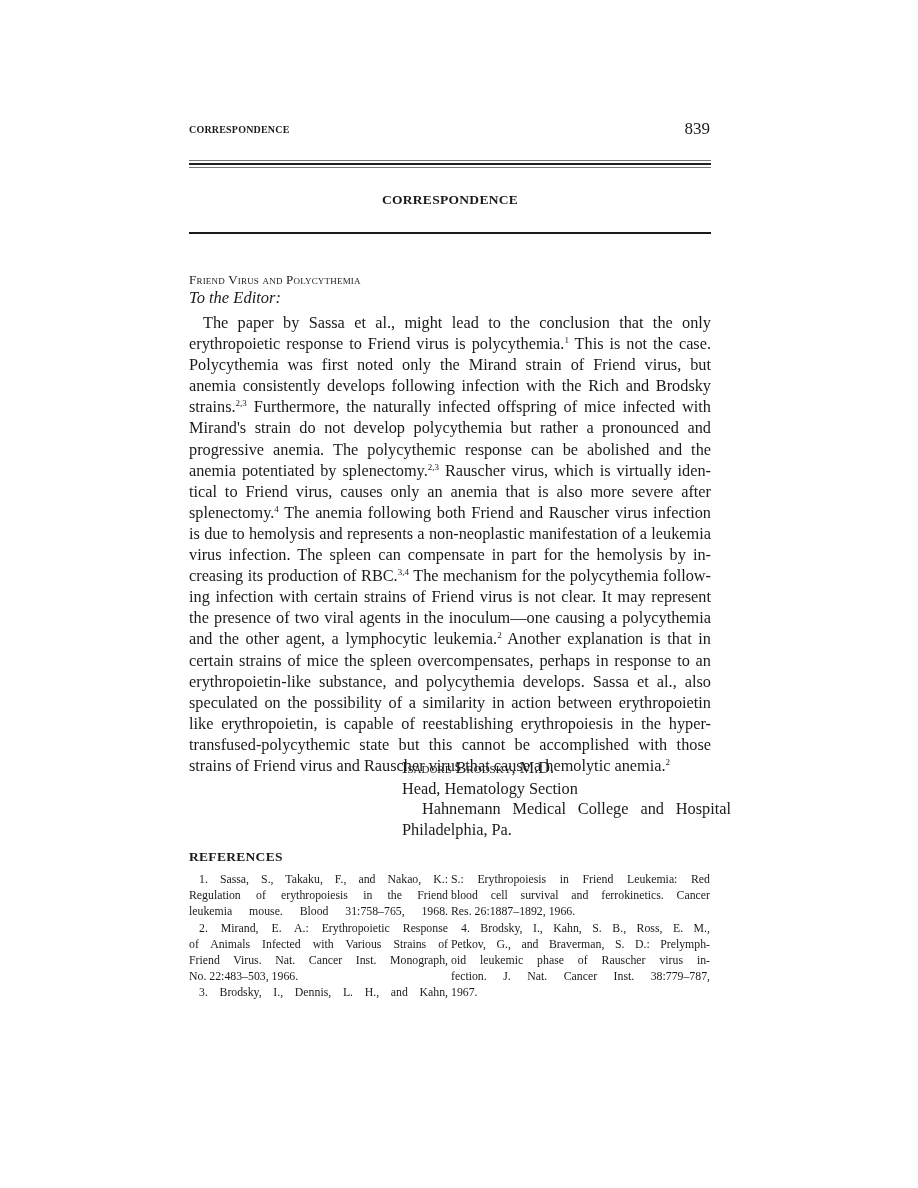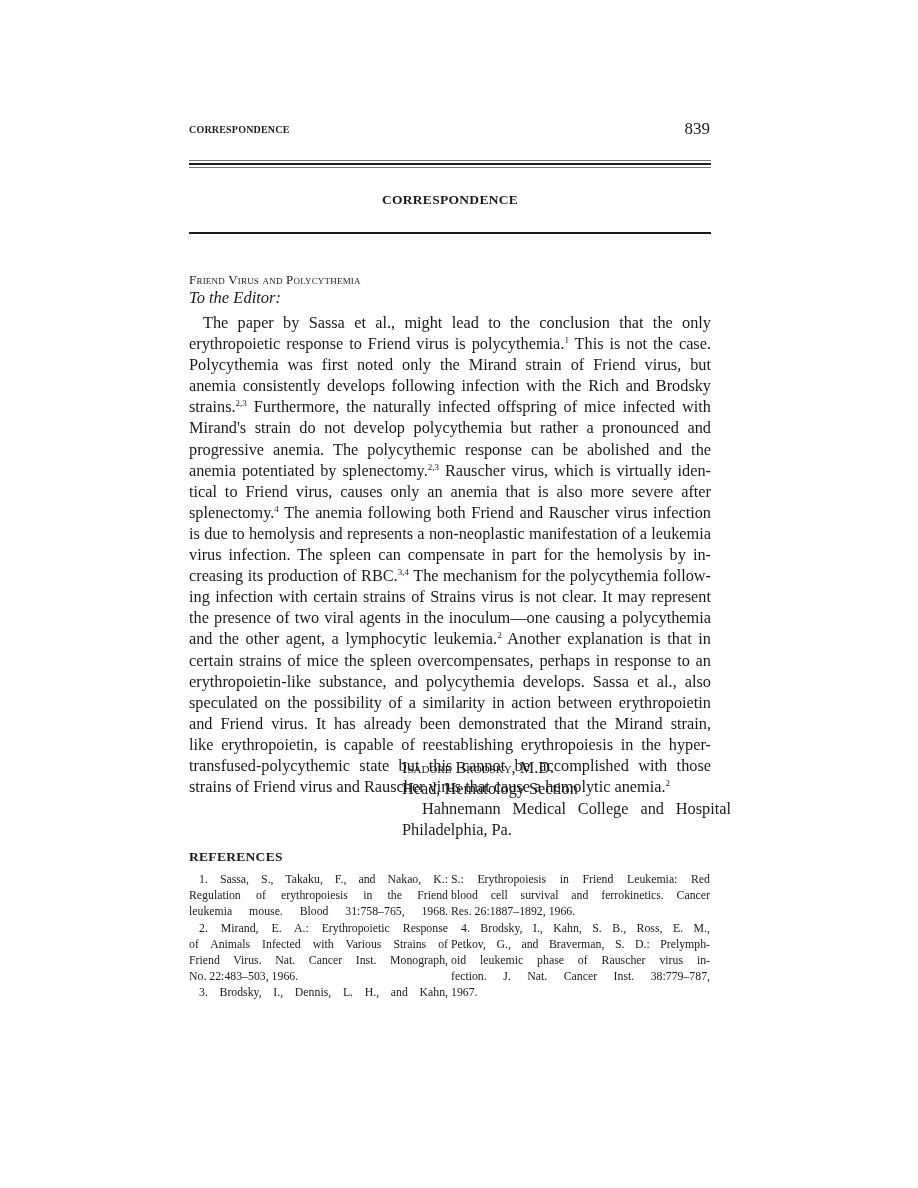--- a/index.html
+++ b/index.html
@@ -57,27 +57,26 @@
     <span class="line"><span>anemia consistently develops following infection with the Rich and Brodsky</span></span>
     <span class="line"><span>strains.</span><sup>2,3</sup><span> Furthermore, the naturally infected offspring of mice infected with</span></span>
     <span class="line"><span>Mirand's strain do not develop polycythemia but rather a pronounced and</span></span>
     <span class="line"><span>progressive anemia. The polycythemic response can be abolished and the</span></span>
     <span class="line"><span>anemia potentiated by splenectomy.</span><sup>2,3</sup><span> Rauscher virus, which is virtually iden-</span></span>
     <span class="line"><span>tical to Friend virus, causes only an anemia that is also more severe after</span></span>
     <span class="line"><span>splenectomy.</span><sup>4</sup><span> The anemia following both Friend and Rauscher virus infection</span></span>
     <span class="line"><span>is due to hemolysis and represents a non-neoplastic manifestation of a leukemia</span></span>
     <span class="line"><span>virus infection. The spleen can compensate in part for the hemolysis by in-</span></span>
     <span class="line"><span>creasing its production of RBC.</span><sup>3,4</sup><span> The mechanism for the polycythemia follow-</span></span>
-    <span class="line"><span>ing infection with certain strains of Strains virus is not clear. It may represent</span></span>
+    <span class="line"><span>ing infection with certain strains of Friend virus is not clear. It may represent</span></span>
     <span class="line"><span>the presence of two viral agents in the inoculum—one causing a polycythemia</span></span>
     <span class="line"><span>and the other agent, a lymphocytic leukemia.</span><sup>2</sup><span> Another explanation is that in</span></span>
     <span class="line"><span>certain strains of mice the spleen overcompensates, perhaps in response to an</span></span>
     <span class="line"><span>erythropoietin-like substance, and polycythemia develops. Sassa et al., also</span></span>
     <span class="line"><span>speculated on the possibility of a similarity in action between erythropoietin</span></span>
-    <span class="line"><span>and Friend virus. It has already been demonstrated that the Mirand strain,</span></span>
     <span class="line"><span>like erythropoietin, is capable of reestablishing erythropoiesis in the hyper-</span></span>
     <span class="line"><span>transfused-polycythemic state but this cannot be accomplished with those</span></span>
     <span class="line last"><span>strains of Friend virus and Rauscher virus that cause a hemolytic anemia.</span><sup>2</sup></span>
   </div>
 
 <div class="abs signature">
   <span class="affil-line"><span class="name">Isadore Brodsky</span><span>, M.D.</span></span>
   <span class="affil-line">Head, Hematology Section</span>
   <span class="justify">Hahnemann Medical College and Hospital</span>
   <span class="affil-line">Philadelphia, Pa.</span>

